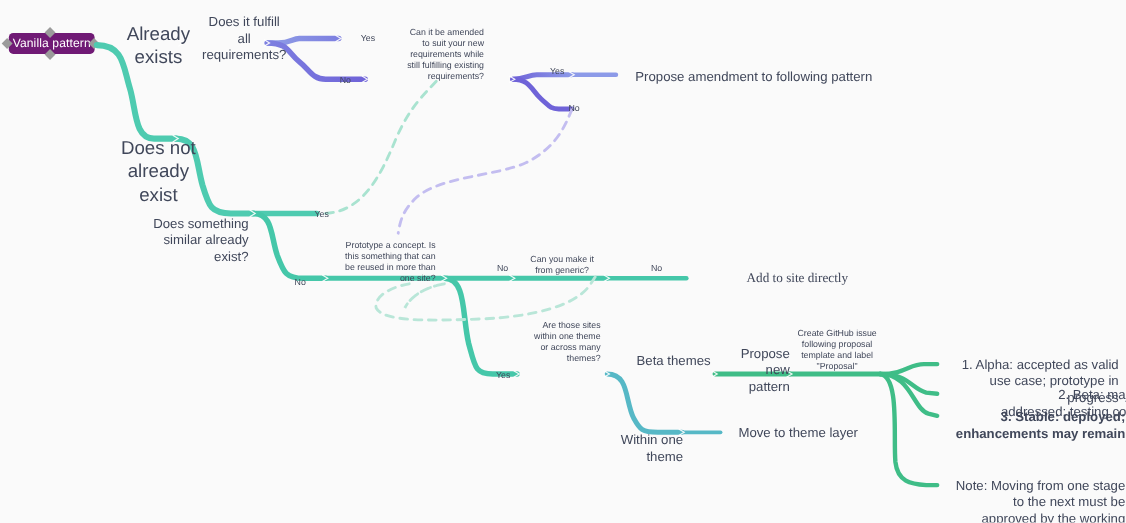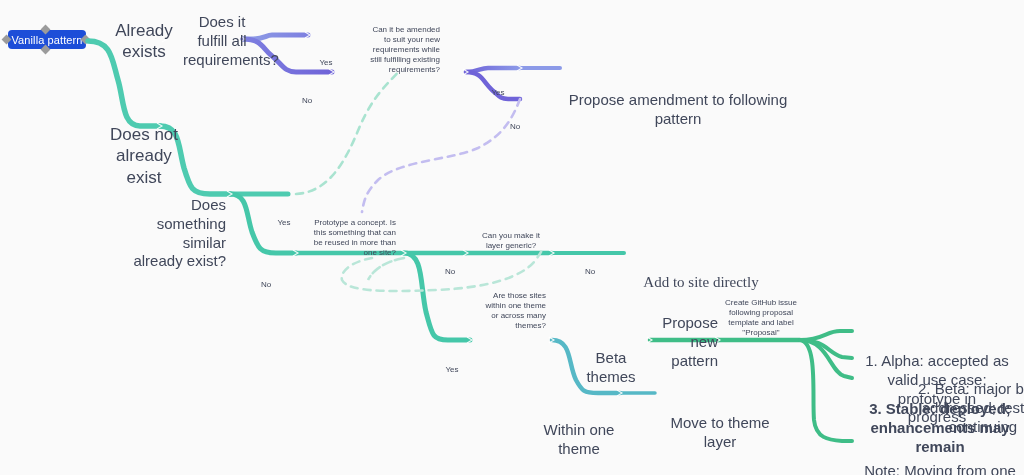--- a/index.html
+++ b/index.html
@@ -12,30 +12,30 @@
   }
   #canvas{position:absolute;inset:0;width:1024px;height:475px;}
   .lbl{
     position:absolute;
     color:#40475a;
     line-height:1.25;
     white-space:pre-line;
     pointer-events:none;
   }
   .lbl.small{font-size:8px;}
-  .lbl.mid{font-size:15px;}
+  .lbl.mid{font-size:12px;}
   .lbl.big{font-size:17px;}
   .lbl.r{text-align:right;}
   .lbl.c{text-align:center;}
-  .lbl.l{text-align:center;margin-top:28px;}
+  .lbl.l{text-align:right;}
   #root-node{
     position:absolute;
     left:8px;top:30px;
     width:78px;height:19px;
-    background:#1d4ed8;
+    background:#701a75;
     border-radius:4px;
     color:#ffffff;
     font-size:11px;
     display:flex;align-items:center;justify-content:center;
     letter-spacing:.1px;
   }
   .notch{
     position:absolute;background:#9b9b9b;
   }
   .notch.left{left:3px;top:36px;width:7px;height:7px;transform:rotate(45deg);}
@@ -173,21 +173,21 @@
 <div class="lbl mid r" style="left:130px; top:196px; width:96px;">Does something
 similar already exist?</div>
 <div class="lbl small l" style="left:269px; top:190px; width:30px;">Yes</div>
 <div class="lbl small l" style="left:254px; top:252px; width:24px;">No</div>
 <div class="lbl small r" style="left:312px; top:218px; width:84px;">Prototype a concept.  Is
 this something that can
 be reused in more than
 one site?</div>
 <div class="lbl small l" style="left:438px; top:239px; width:24px;">No</div>
 <div class="lbl small c" style="left:472px; top:231px; width:78px;">Can you make it
-layer generic?</div>
+from generic?</div>
 <div class="lbl small l" style="left:578px; top:239px; width:24px;">No</div>
 <div class="lbl mid l" style="left:631px; top:245px; width:140px;font-family:Liberation Serif, serif;">Add to site directly</div>
 
 <div class="lbl small l" style="left:440px; top:337px; width:24px;">Yes</div>
 <div class="lbl small r" style="left:468px; top:291px; width:78px;">Are those sites
 within one theme
 or across many
 themes?</div>
 <div class="lbl mid l" style="left:576px; top:321px; width:70px;">Beta themes</div>
 <div class="lbl mid l" style="left:537px; top:393px; width:84px;">Within one theme</div>

